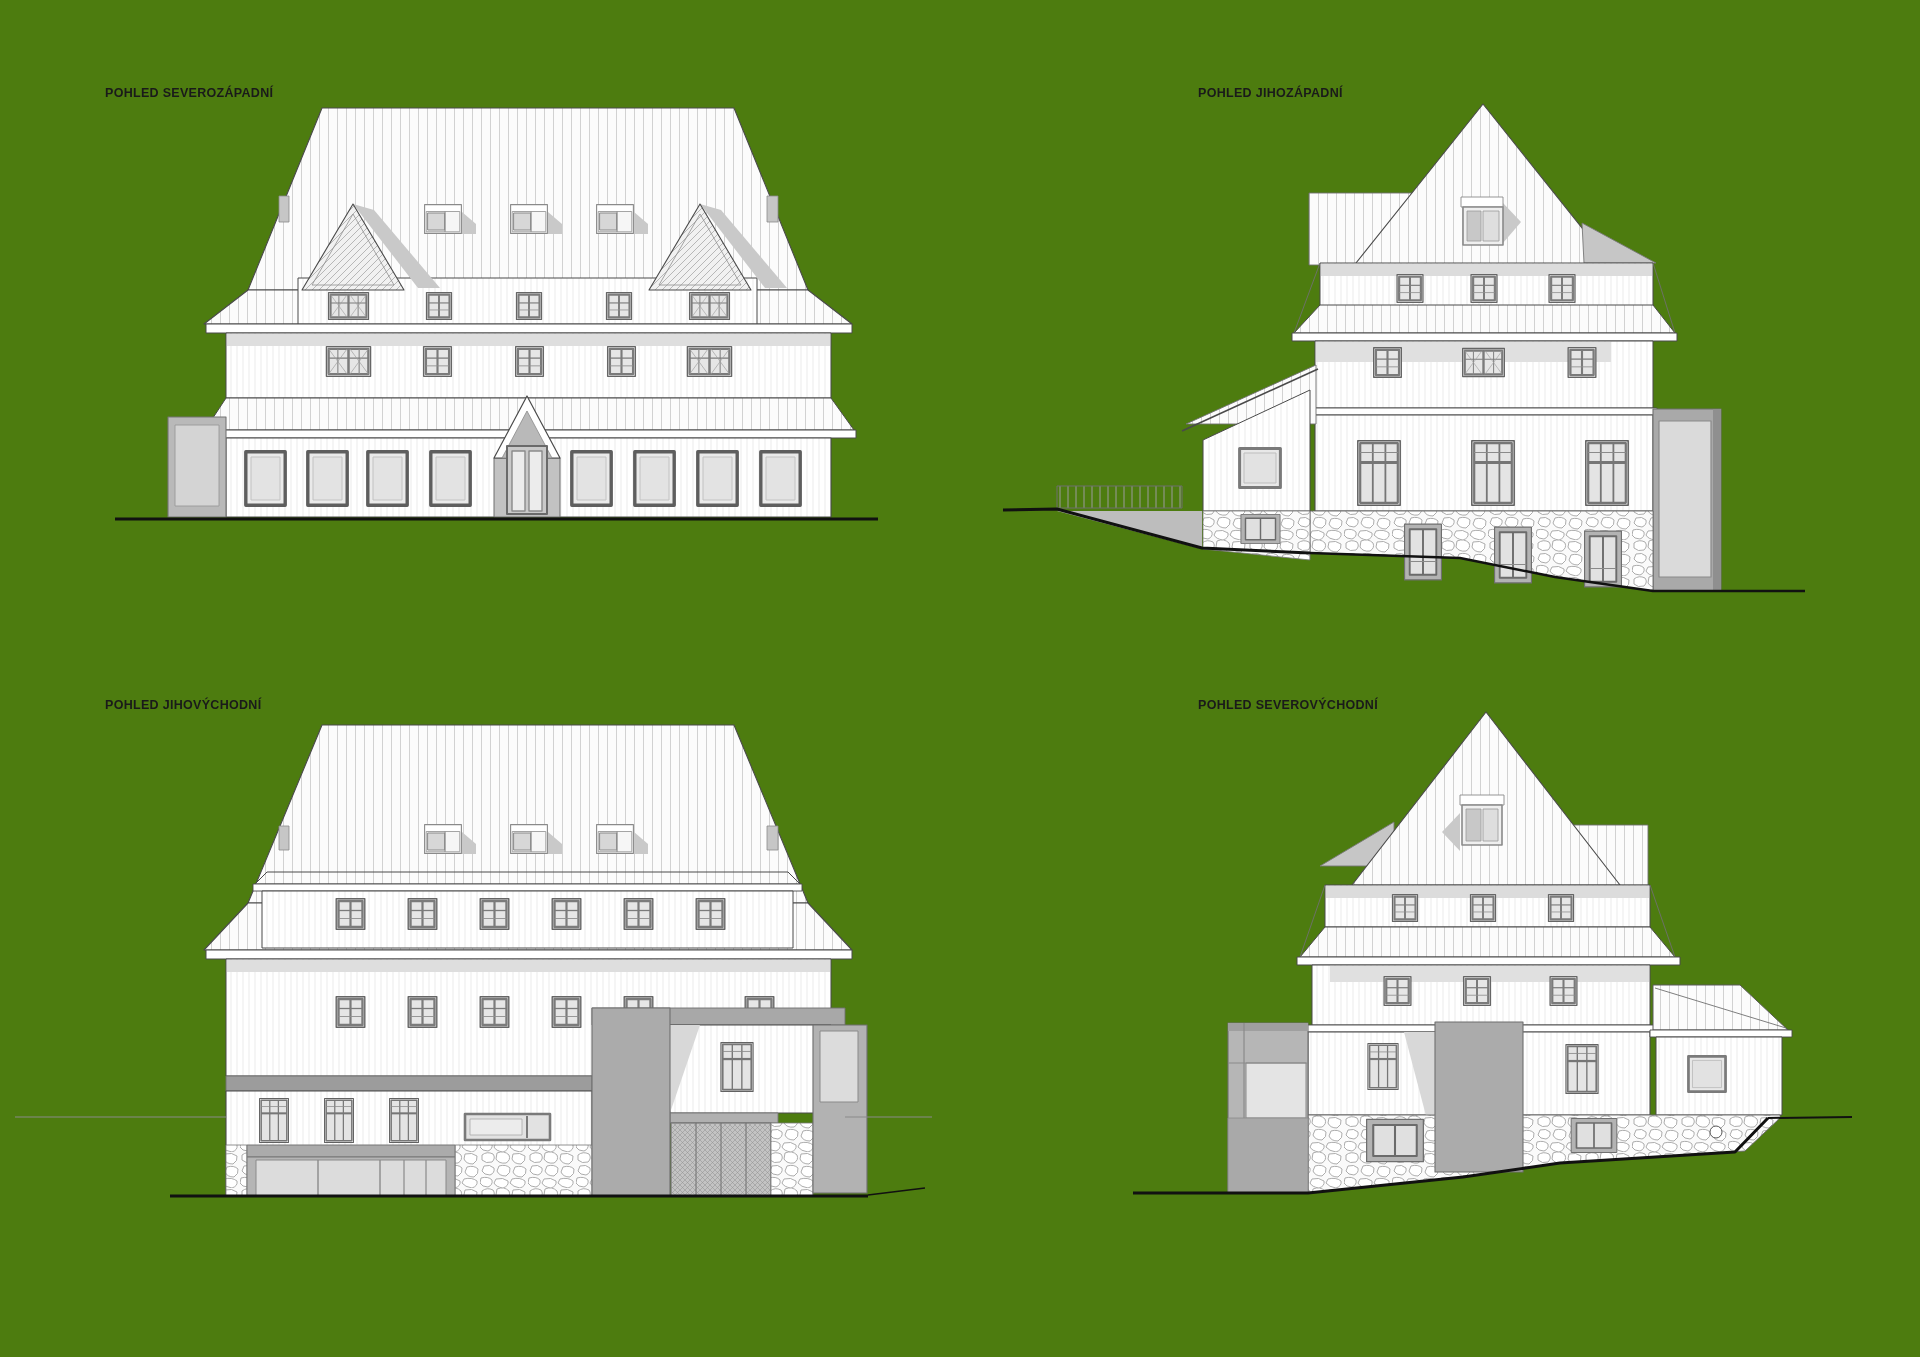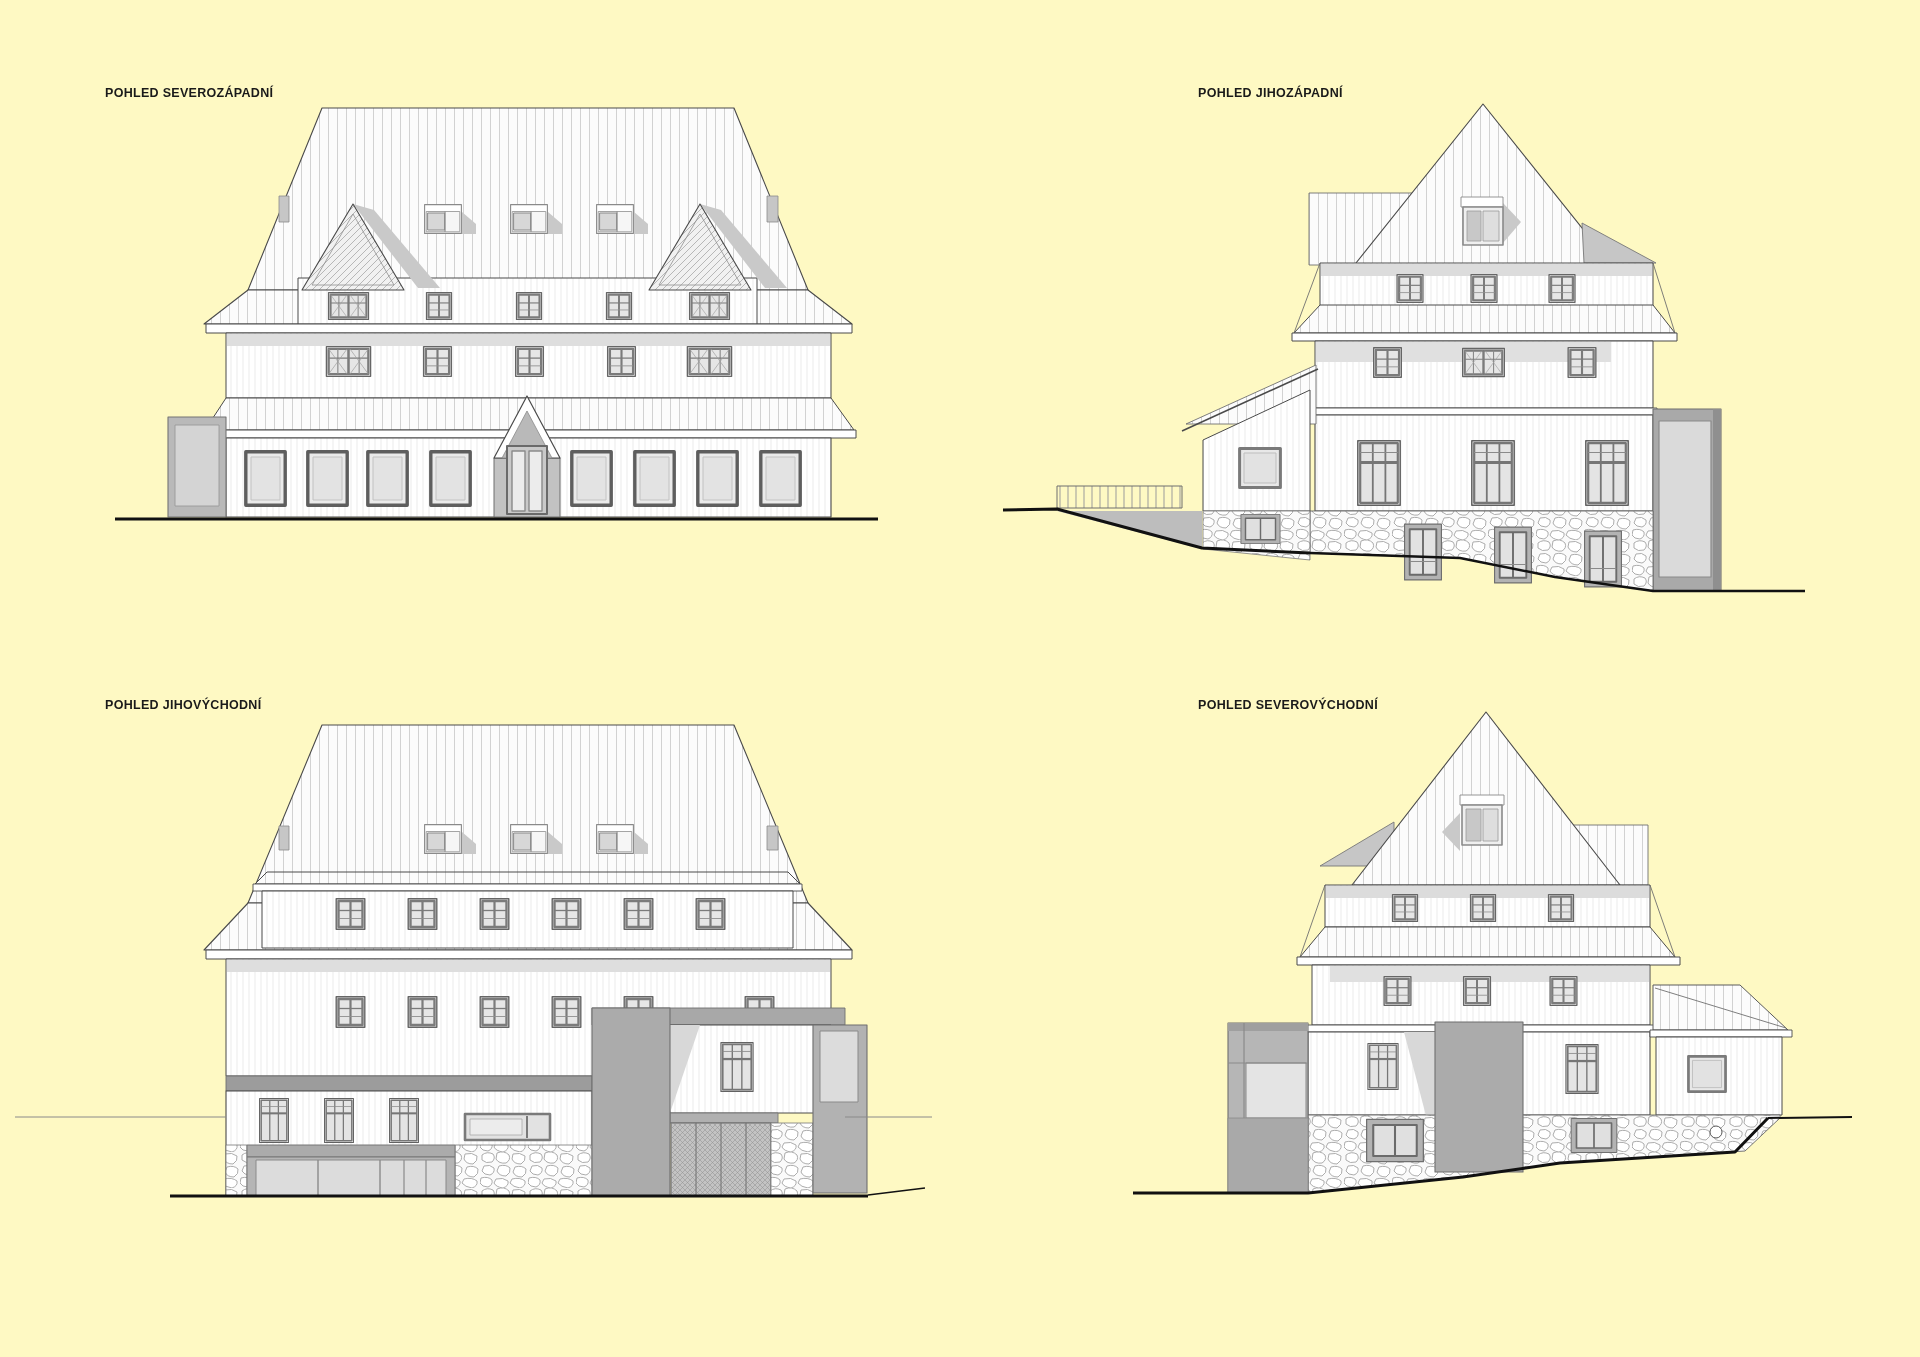--- a/index.html
+++ b/index.html
@@ -1,16 +1,16 @@
 <!DOCTYPE html>
 <html><head>
 <meta charset="utf-8">
 <style>
   html,body{margin:0;padding:0;background:#ffffff;}
-  .sheet{position:relative;width:1920px;height:1357px;background:#fef9c3;overflow:hidden;
+  .sheet{position:relative;width:1920px;height:1357px;background:#4d7c0f;overflow:hidden;
          font-family:"Liberation Sans", sans-serif;}
   .sheet svg{position:absolute;left:0;top:0;}
   text.view-label{font-family:"Liberation Sans", sans-serif;font-size:12.5px;font-weight:bold;
                   letter-spacing:.3px;fill:#1a1a1a;}
 </style>
 </head>
 <body>
 
 <div class="sheet">
 <svg width="1920" height="1357" viewBox="0 0 1920 1357">

